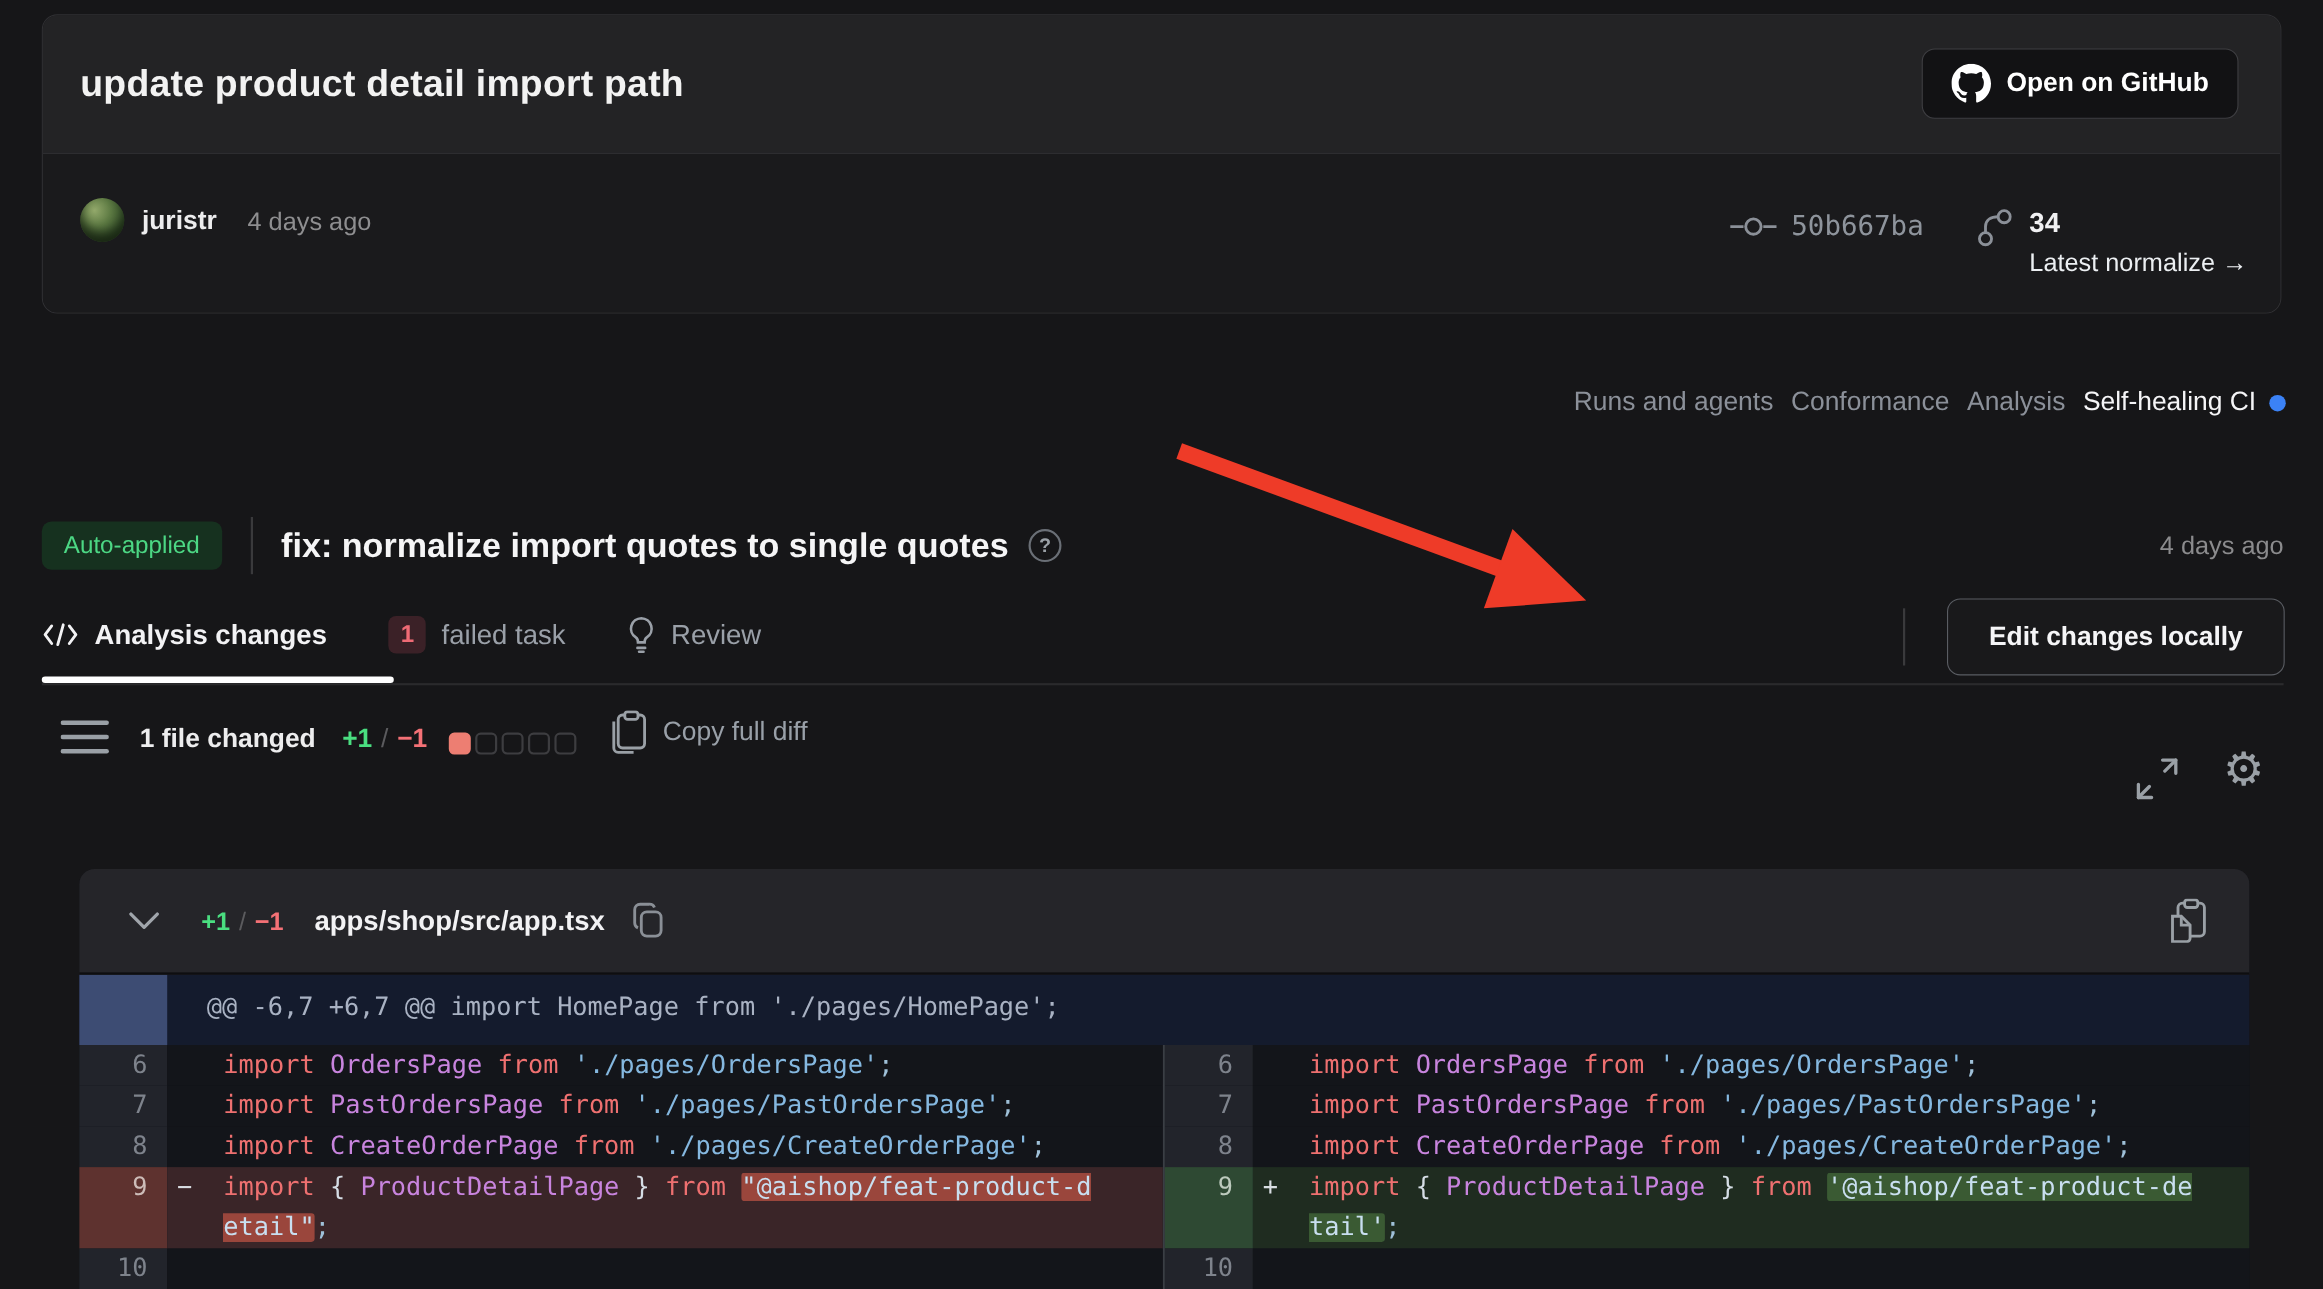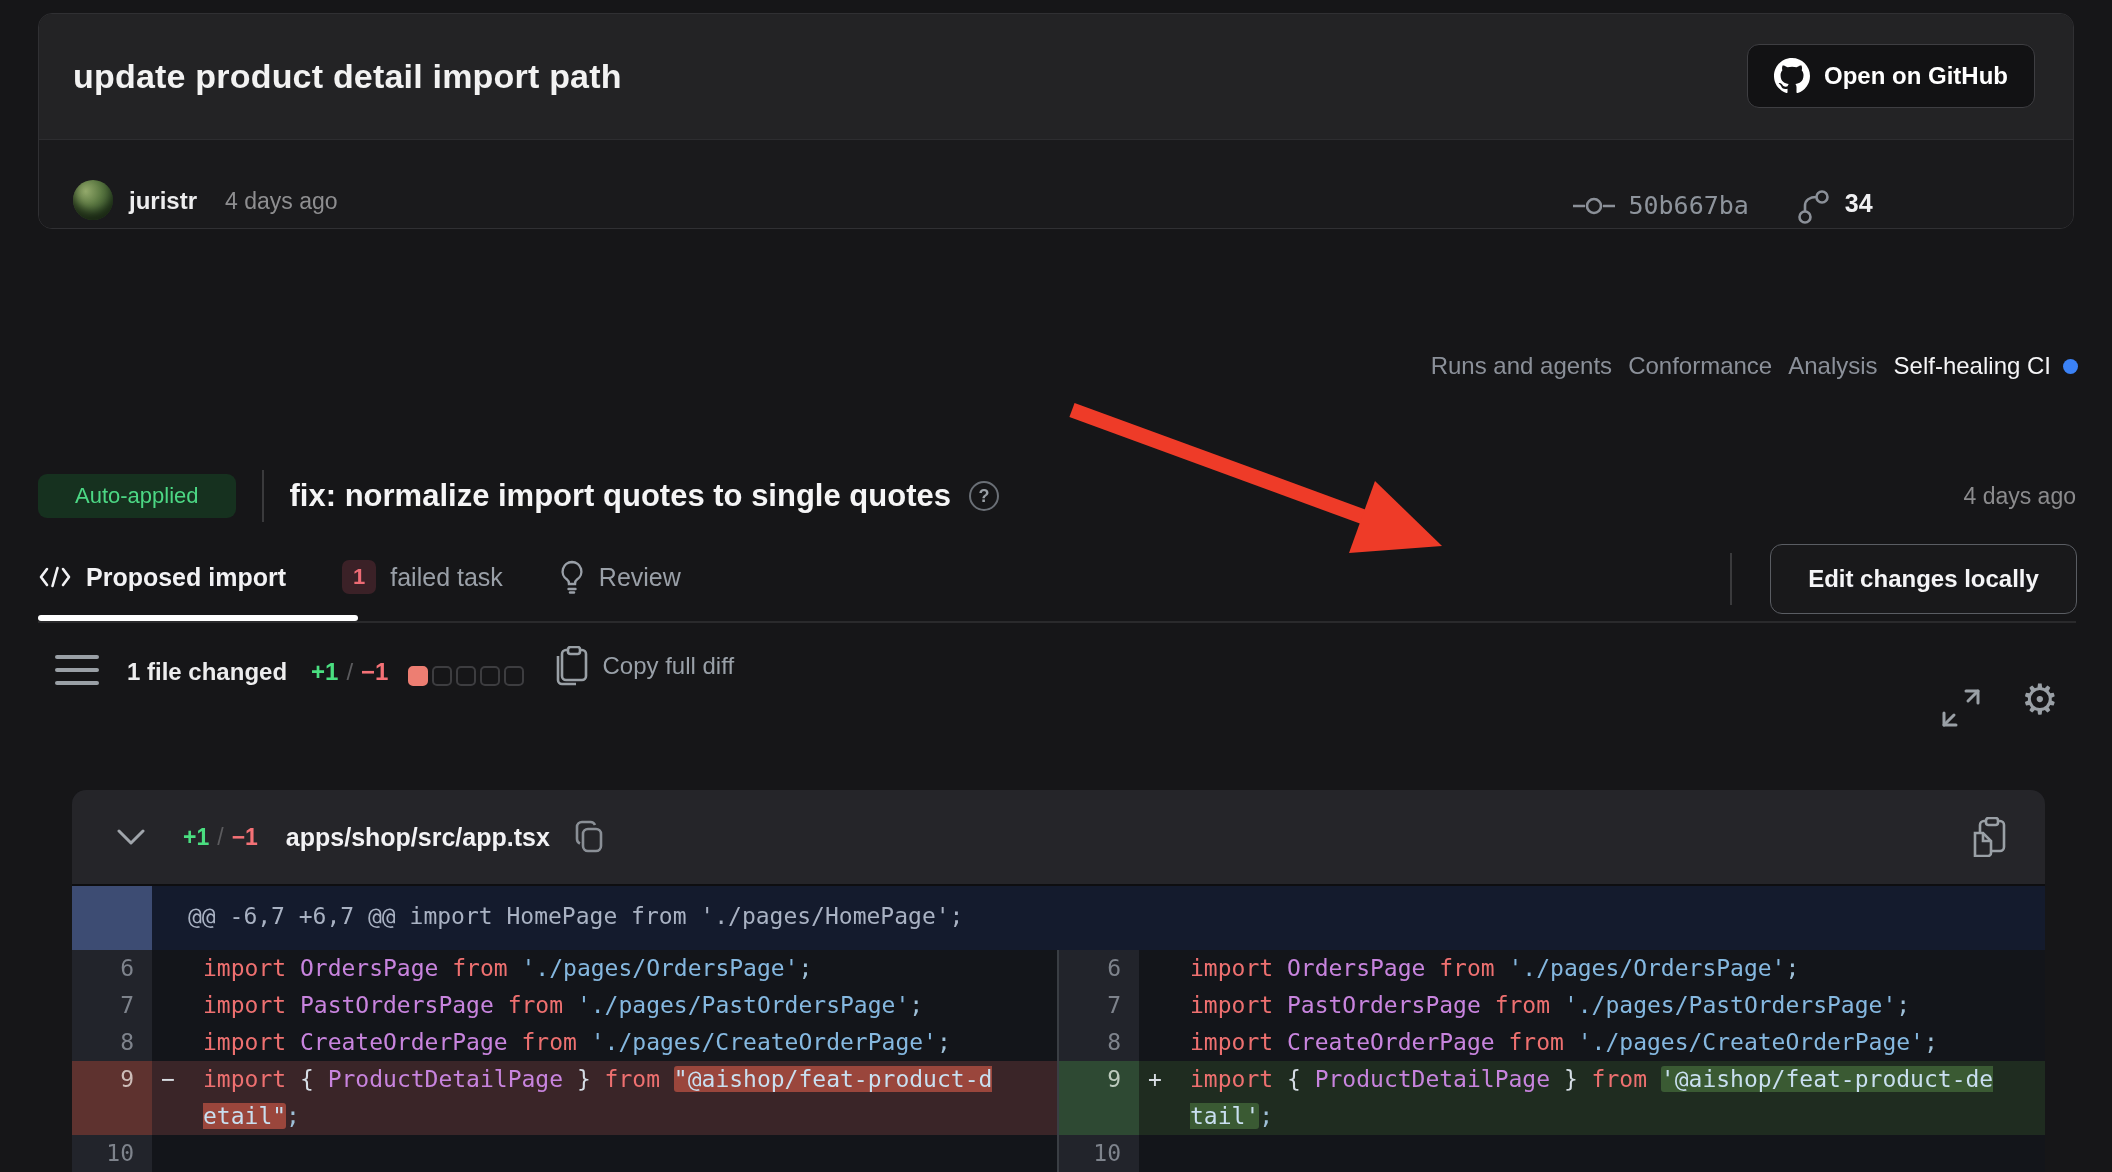--- a/index.html
+++ b/index.html
@@ -2,21 +2,21 @@
 <html><head>
 <meta charset="utf-8">
 <style>
   * { margin:0; padding:0; box-sizing:border-box; }
   html,body { width:2112px; height:1172px; background:#161618; overflow:hidden;
     font-family:"Liberation Sans","DejaVu Sans",sans-serif; }
   .mono { font-family:"DejaVu Sans Mono","Liberation Mono",monospace; }
   #stage { position:absolute; left:0; top:0; width:2112px; height:1172px; }
 
   
-  .top-card { position:absolute; left:38px; top:13px; width:2036px; height:216px;
+  .top-card { position:absolute; left:38px; top:13px; width:2036px; height:272px;
     border:1px solid #303033; border-radius:14px; overflow:hidden; }
   .title-sec { position:relative; height:126px; background:#232325;
     border-bottom:1px solid #2d2d30; display:flex; align-items:center; padding-left:34px; }
   .page-title { font-size:34px; font-weight:700; color:#f2f2f2; letter-spacing:.2px; }
   .gh-btn { position:absolute; right:38px; top:30px; height:64px; padding:0 26px;
     display:flex; align-items:center; gap:14px; background:#121214; border:1px solid #3e3e42;
     border-radius:12px; color:#fff; font-size:24px; font-weight:700; cursor:pointer; }
   .author-sec { position:relative; height:144px; background:#1a1a1c; }
   .avatar { position:absolute; left:34px; top:40px; width:40px; height:40px; border-radius:50%;
     background:radial-gradient(circle at 32% 28%, #93a96b 0%, #5d7a43 38%, #35512a 70%, #243a1d 100%);
@@ -33,21 +33,21 @@
 
   
   .nav-tabs { position:absolute; top:352px; right:34px; display:flex; align-items:center; gap:16px; }
   .nav-tab { font-size:24px; color:#8b9099; cursor:pointer; white-space:nowrap; }
   .nav-tab.active { color:#f5f5f7; display:flex; align-items:center; }
   .nav-dot { width:15px; height:15px; border-radius:50%; background:#3b82f6; margin-left:12px; }
 
   
   .fix-row { position:absolute; left:38px; top:470px; width:2038px; display:flex; align-items:center; }
   .auto-badge { background:#16311f; color:#4cd784; font-size:22px; font-weight:500;
-    padding:9px 37px; border-radius:9px; }
+    padding:9px 20px; border-radius:9px; }
   .fix-vdiv { width:2px; height:52px; background:#3a3a3c; margin:0 26px; }
   .fix-title { font-size:31px; font-weight:700; color:#f5f5f6; }
   .help-circle { width:30px; height:30px; border:2px solid #6a6f76; border-radius:50%;
     color:#9aa0a6; font-size:18px; font-weight:700; display:flex; align-items:center;
     justify-content:center; margin-left:18px; cursor:pointer; }
   .fix-time { margin-left:auto; font-size:23px; color:#8b8b8d; }
 
   
   .tabs-border { position:absolute; left:38px; top:621px; width:2038px; height:2px; background:#2a2a2c; }
   .tabs-row { position:absolute; left:38px; top:560px; display:flex; align-items:center; }
@@ -189,21 +189,21 @@
     <span class="fix-time">4 days ago</span>
   </div>
 
   <div class="tabs-row">
     <div class="tab tab-proposed">
       <svg class="icon" width="34" height="24" viewBox="0 0 34 24" fill="none" stroke="#f2f2f4" stroke-width="2.6" stroke-linecap="round" stroke-linejoin="round">
           <polyline points="9,4 3,12 9,20"></polyline>
           <polyline points="25,4 31,12 25,20"></polyline>
           <line x1="19.5" y1="3" x2="14.5" y2="21"></line>
         </svg>
-      <span>Proposed import</span>
+      <span>Analysis changes</span>
     </div>
     <div class="tab tab-gray">
       <span class="failed-badge">1</span>
       <span>failed task</span>
     </div>
     <div class="tab tab-gray">
       <svg class="icon" width="26" height="34" viewBox="0 0 26 34" fill="none" stroke="#9aa0a8" stroke-width="2.4" stroke-linecap="round">
           <path d="M13 2 a9.5 9.5 0 0 1 5 17.5 c-1.5 1-2 2.5-2 4.5 h-6 c0-2-.5-3.5-2-4.5 A9.5 9.5 0 0 1 13 2z"></path>
           <line x1="9.5" y1="29" x2="16.5" y2="29"></line>
           <line x1="11" y1="32.5" x2="15" y2="32.5"></line>

